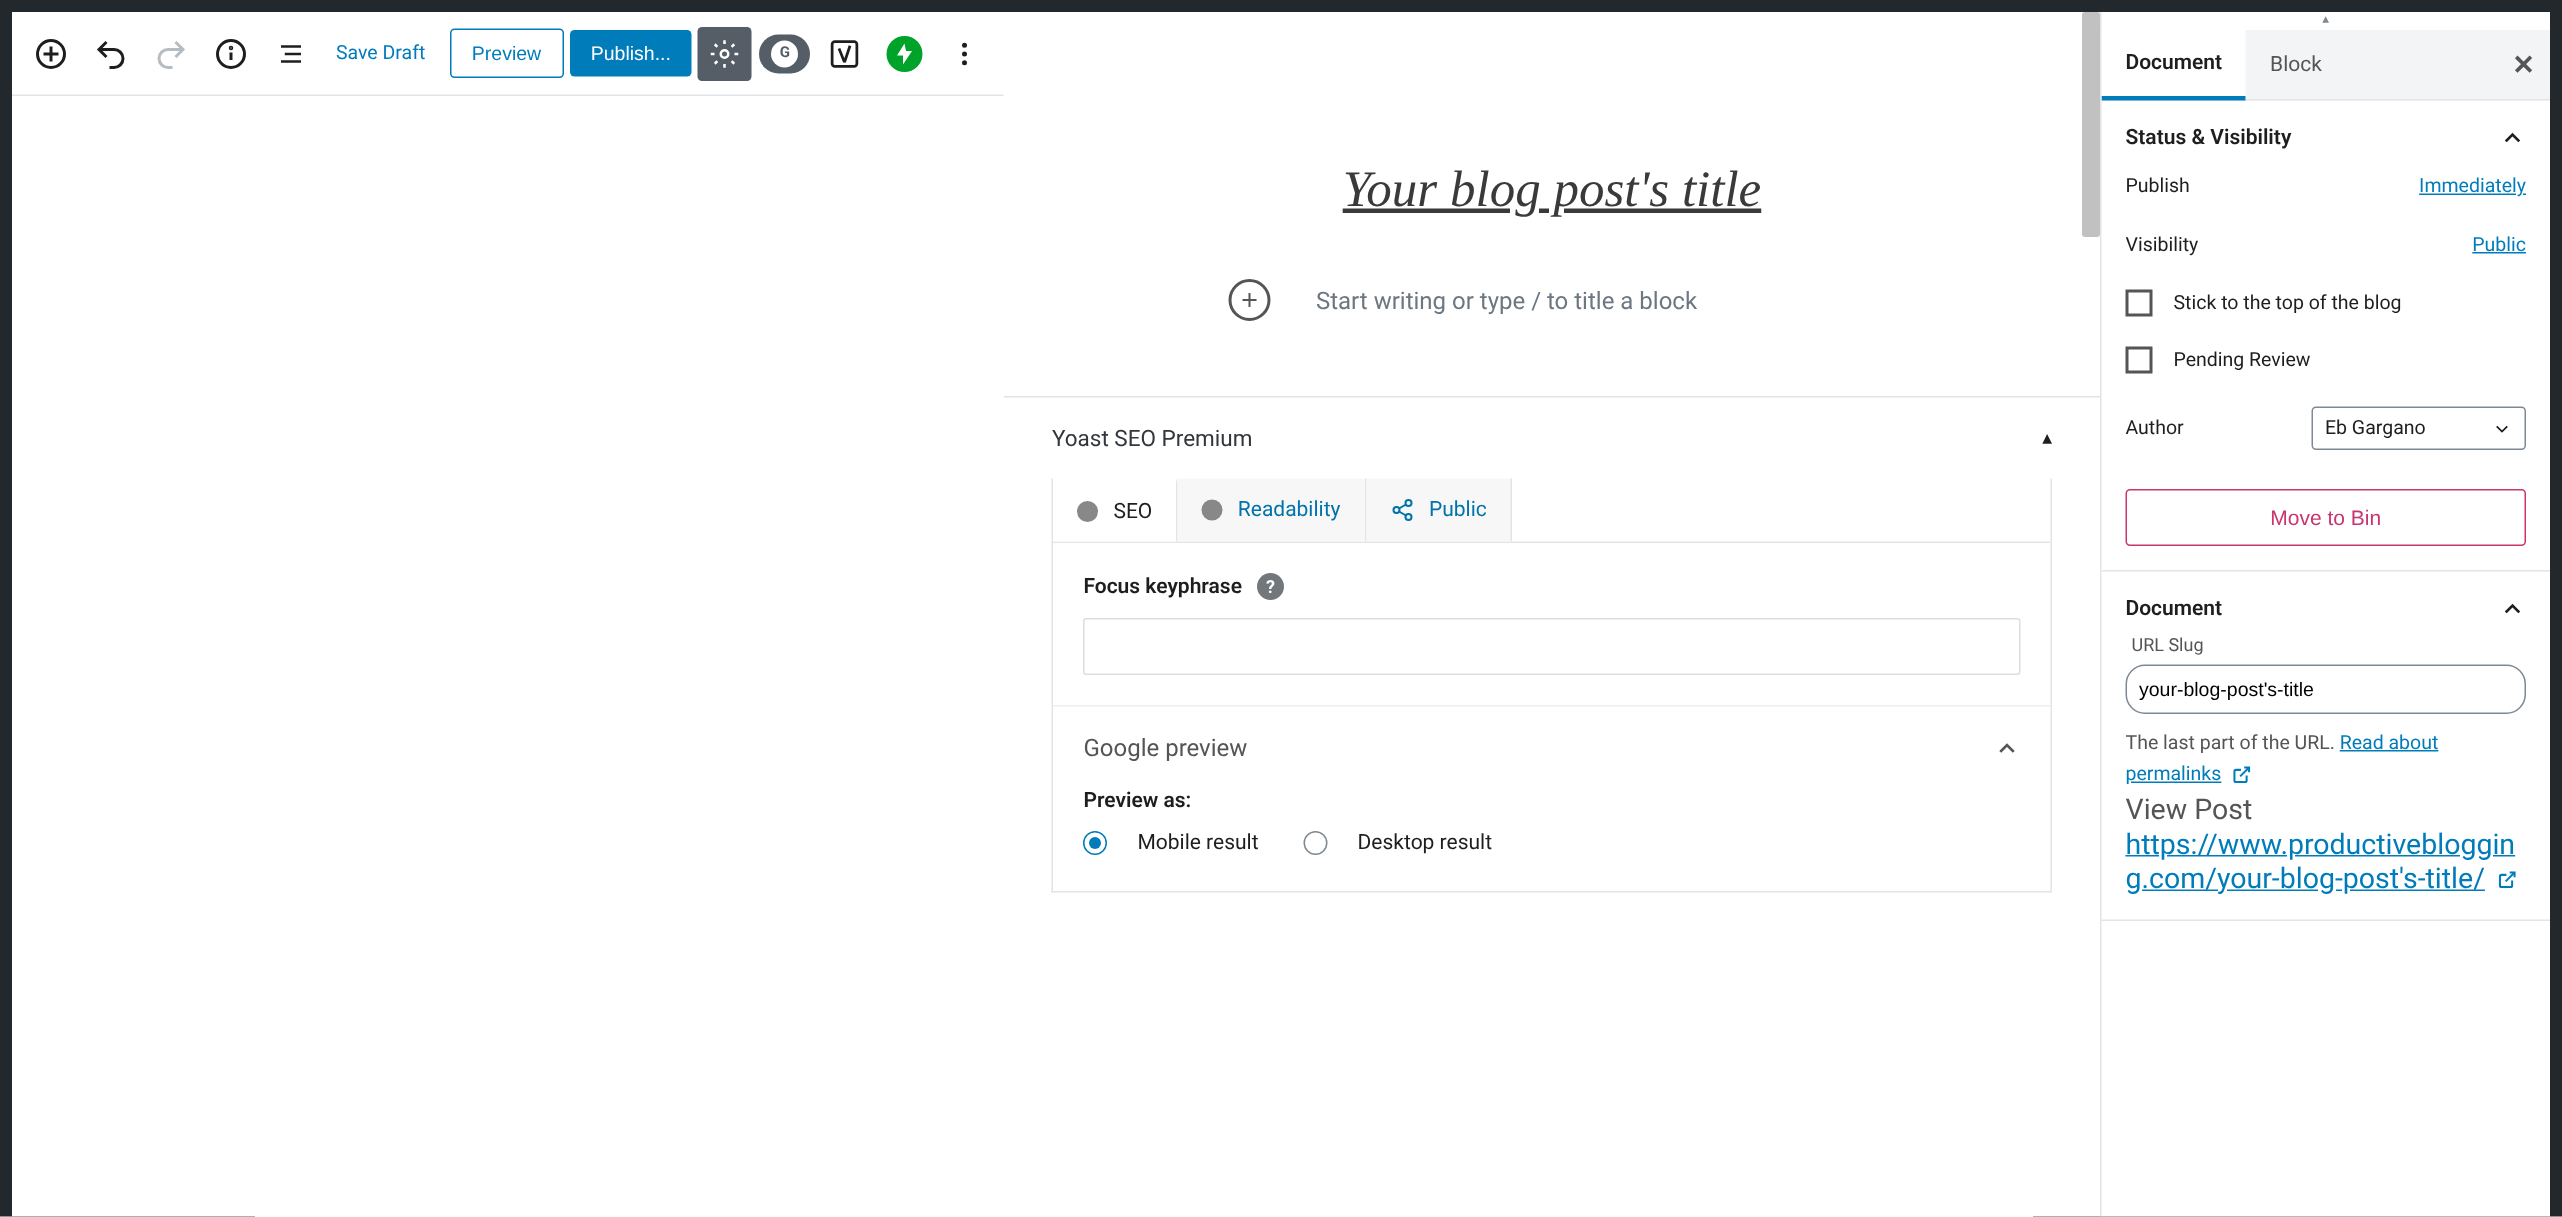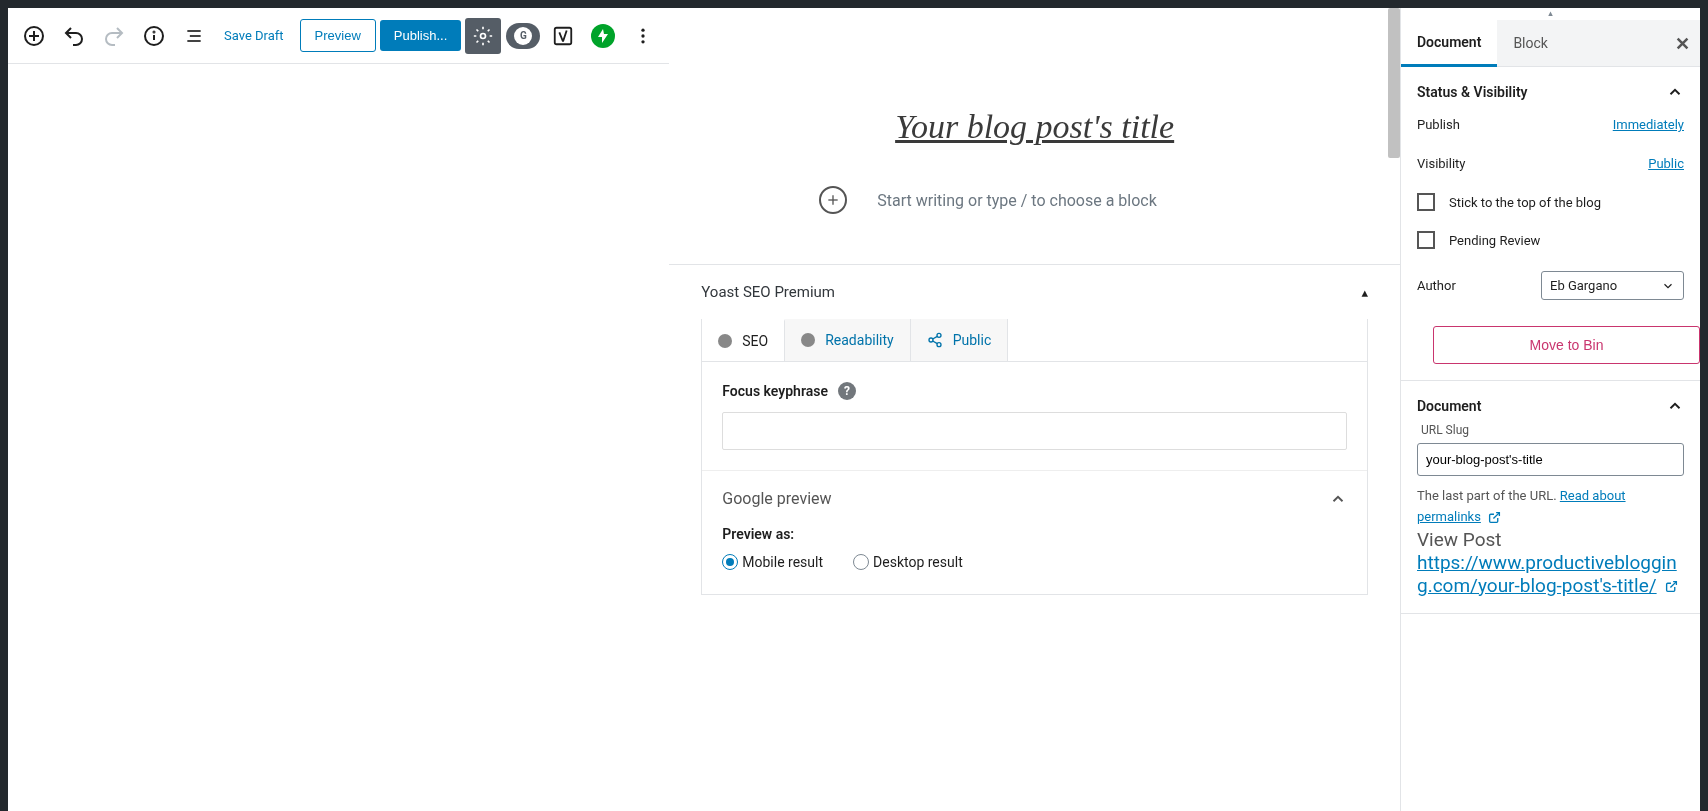--- a/index.html
+++ b/index.html
@@ -44,44 +44,44 @@
   .yoast-dot { width:14px; height:14px; border-radius:50%; background:#888; }
   .share-icon { color:#0073aa; font-size:16px; }
 
   .yoast-content { padding: 20px; }
   .field-label { font-weight:600; font-size:14px; display:flex; align-items:center; gap:10px; margin-bottom:12px; }
   .help-q { width:18px; height:18px; border-radius:50%; background:#72777c; color:#fff; font-size:12px; font-weight:bold; display:flex; align-items:center; justify-content:center; }
   .text-input { width:100%; border:1px solid #ddd; padding:10px; font-size:14px; border-radius:2px; }
 
   .goog-prev-header { display:flex; justify-content:space-between; align-items:center; padding:18px 20px; border-top:1px solid #eee; cursor:pointer; font-size:16px; color:#555;}
   .radio-row { display:flex; gap:30px; padding: 0 20px 24px 20px; align-items:center; }
-  .radio-item { display:flex; align-items:center; gap:4px; font-size:14px; }
+  .radio-item { display:flex; align-items:center; gap:20px; font-size:14px; }
   .radio { width:16px; height:16px; border-radius:50%; border:1px solid #7e8993; display:flex; align-items:center; justify-content:center; }
   .radio.checked { border-color:#007cba; }
   .radio.checked::after { content:""; width:8px; height:8px; border-radius:50%; background:#007cba; }
   .preview-as-label { padding: 0 20px 12px 20px; font-weight:600; font-size:14px; }
 
   
   .sidebar { width: 300px; border-left:1px solid #e2e4e7; display:flex; flex-direction:column; overflow-y:auto; background:#fff; position:relative;}
   .sb-top-arrow { text-align:center; font-size:9px; color:#7e8993; height:12px; line-height:10px; }
   .sb-tabs { display:flex; align-items:center; border-bottom:1px solid #e2e4e7; background:#f3f4f5; position:relative; }
   .sb-tab { padding:14px 16px; font-size:14px; cursor:pointer; color:#555; }
   .sb-tab.active { color:#1e1e1e; font-weight:600; border-bottom:3px solid #007cba; background:#fff; margin-bottom:-1px; }
   .sb-close { position:absolute; right:10px; font-size:18px; color:#555; cursor:pointer; font-weight:bold;}
 
   .sb-section { border-bottom:1px solid #e2e4e7; padding:16px; }
   .sb-sec-head { display:flex; justify-content:space-between; align-items:center; cursor:pointer; font-weight:600; font-size:14px; margin-bottom:4px;}
   .sb-row { display:flex; justify-content:space-between; align-items:center; padding:12px 0; font-size:13px; }
   .sb-link { color:#007cba; text-decoration:underline; cursor:pointer; }
   .sb-checkbox-row { display:flex; align-items:center; gap:14px; padding:10px 0; font-size:13px; }
   .sb-checkbox { width:18px; height:18px; border:2px solid #555; cursor:pointer; }
   .sb-select { width:143px; border:1px solid #7e8993; padding:6px 8px; font-size:13px; border-radius:3px; background:#fff; display:flex; justify-content:space-between; align-items:center; cursor:pointer;}
-  .sb-move-bin { width:100%; border:1px solid #c9356e; color:#c9356e; background:#fff; padding:10px; font-size:14px; border-radius:3px; cursor:pointer; margin-top:14px;margin-left:16px; }
+  .sb-move-bin { width:100%; border:1px solid #c9356e; color:#c9356e; background:#fff; padding:10px; font-size:14px; border-radius:3px; cursor:pointer; margin-top:14px; }
   .sb-label { font-size:12px; color:#555; margin:8px 0 6px 4px; }
-  .sb-input { width:100%; border:1px solid #7e8993; padding:8px; font-size:13px; border-radius:3px; }
+  .sb-input { width:100%; border:1px solid #7e8993; padding:8px; font-size:13px; border-radius:13px; }
   .sb-desc { font-size:13px; color:#555; margin-top:10px; line-height:1.6; }
   .sb-view-post { font-size:19px; color:#555; margin-top:0; }
   .sb-url { color:#007cba; text-decoration:underline; word-break:break-all; display:inline; }
   .ext-icon { color:#007cba; display:inline-block; margin-left:4px; vertical-align:middle;}
 
   svg { display:block; }
 </style>
 </head>
 <body>
 
@@ -172,21 +172,21 @@
         <div class="title-placeholder">Your blog post's title</div>
       </div>
 
       <div class="writing-row">
         <div class="add-circle">
           <svg width="16" height="16" viewBox="0 0 24 24" fill="none" stroke="currentColor" stroke-width="2">
               <line x1="12" y1="5" x2="12" y2="19"></line>
               <line x1="5" y1="12" x2="19" y2="12"></line>
             </svg>
         </div>
-        <div class="writing-placeholder">Start writing or type / to choose a block</div>
+        <div class="writing-placeholder">Start writing or type / to title a block</div>
       </div>
 
       <div class="yoast">
         <div class="yoast-header">
           <span class="yoast-title">Yoast SEO Premium</span>
           <span>▴</span>
         </div>
         <div class="yoast-body">
           <div class="yoast-tabs">
             <div class="yoast-tab active">

